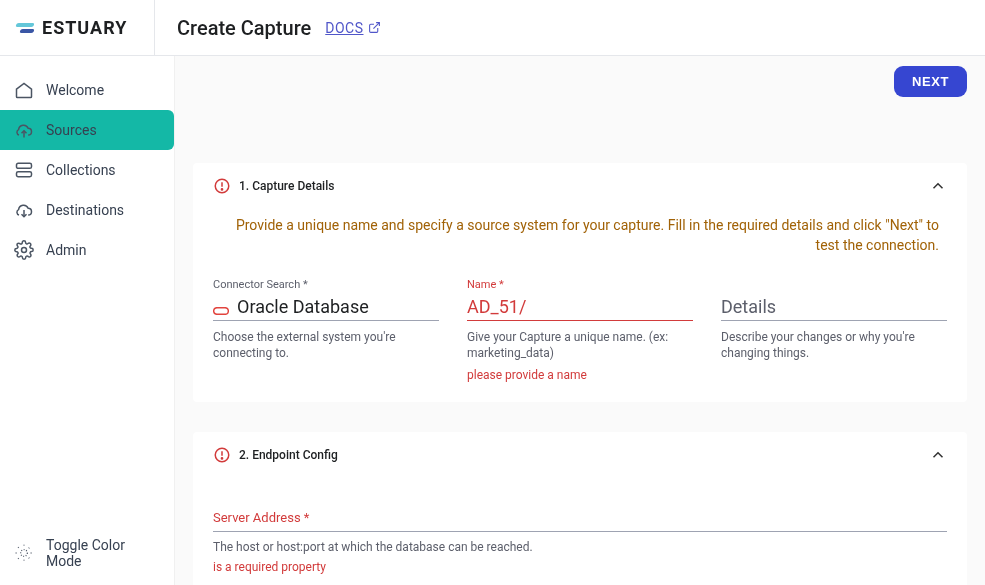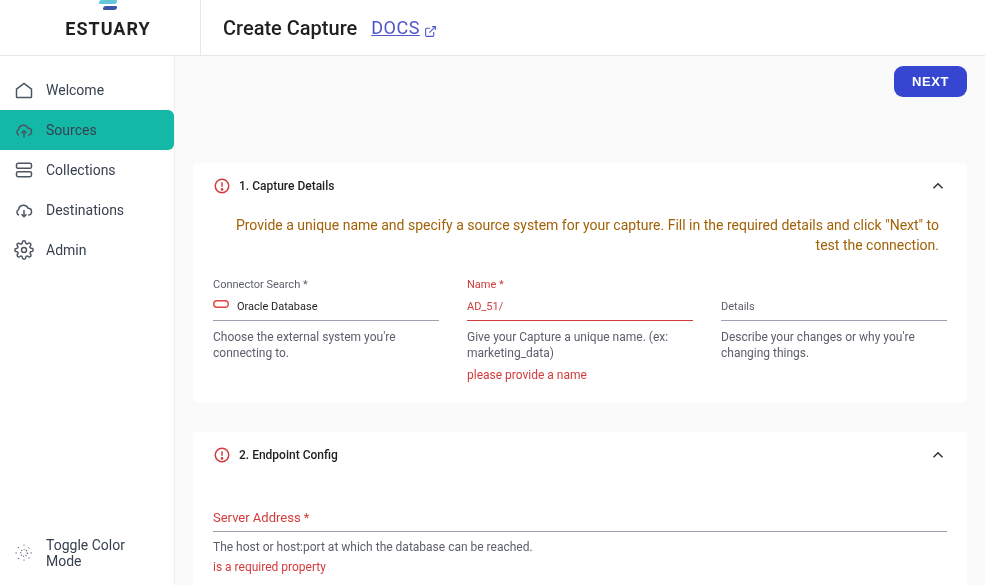--- a/index.html
+++ b/index.html
@@ -15,28 +15,27 @@
 
   
   .topbar {
     display: flex;
     align-items: center;
     height: 56px;
     border-bottom: 1px solid #e5e7eb;
     padding: 0 0 0 0;
   }
   .logo-wrap {
-    width: 201px;
+    width: 155px;
     display: flex;
     align-items: center;
     padding-left: 16px;
     gap: 8px;
     border-right: 1px solid #e5e7eb;
     height: 100%;
-    flex-direction: column;
   }
   .logo-mark {
     display: flex; flex-direction: column;
     gap:2px;
   }
   .logo-mark .stripe {
     height: 4px; width: 18px; border-radius: 2px;
     transform: skewX(-20deg);
   }
   .logo-mark .stripe.top { background: #64c7d9; }
@@ -52,21 +51,21 @@
     align-items: center;
     gap: 14px;
     padding-left: 22px;
   }
   .page-title {
     font-size: 20px;
     font-weight: 500;
   }
   .docs-link {
     color: #5056c9;
-    font-size: 18px;
+    font-size: 14px;
     text-decoration: underline;
     letter-spacing: 0.5px;
     display: inline-flex;
     align-items: center;
     gap: 4px;
   }
   .ext-icon {
     width: 13px; height: 13px;
     display:inline-block;
   }
@@ -188,21 +187,21 @@
   }
   .fld-label.err { color: #d23b3b; }
   .req::after { content: " *"; }
   .fld-input {
     height: 26px;
     display: flex;
     align-items: center;
     gap: 8px;
     border-bottom: 1px solid #9ea3b2;
     padding: 0 0 2px 0;
-    font-size: 11px;
+    font-size: 18px;
     color: #1e2022;
   }
   .fld-input.err { border-bottom-color: #d23b3b; color: #d23b3b; }
   .fld-input .conn-icon {
     width: 16px; height: 16px;
     color: #e2443e;
     flex-shrink:0;
   }
   .fld-help {
     font-size: 12px;

